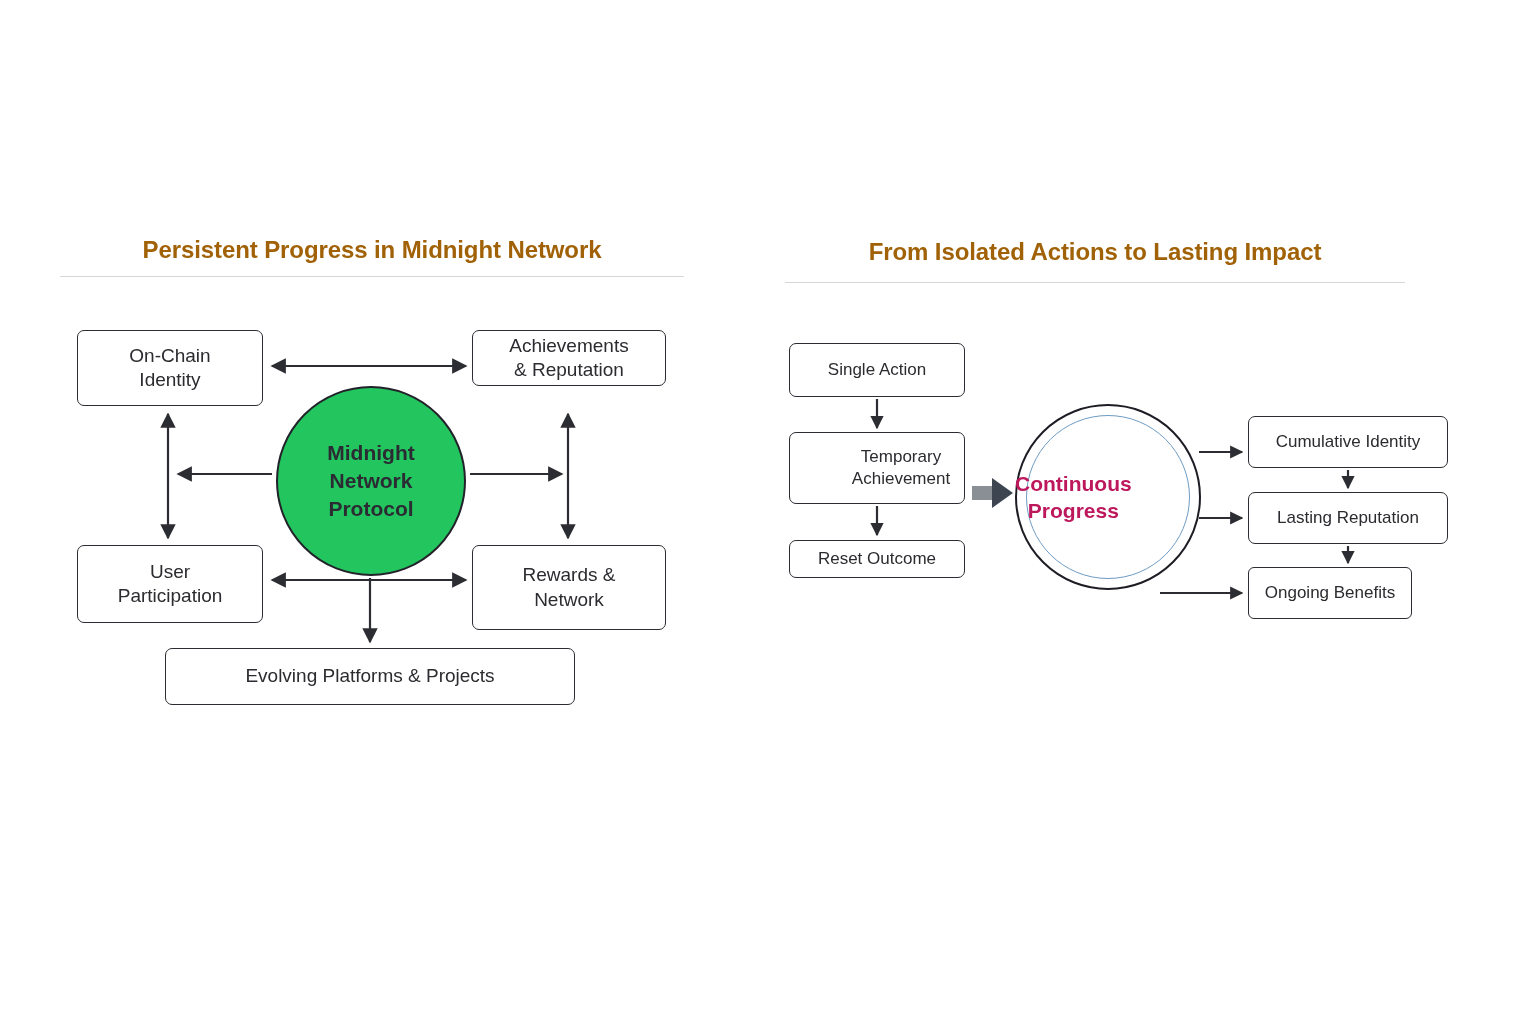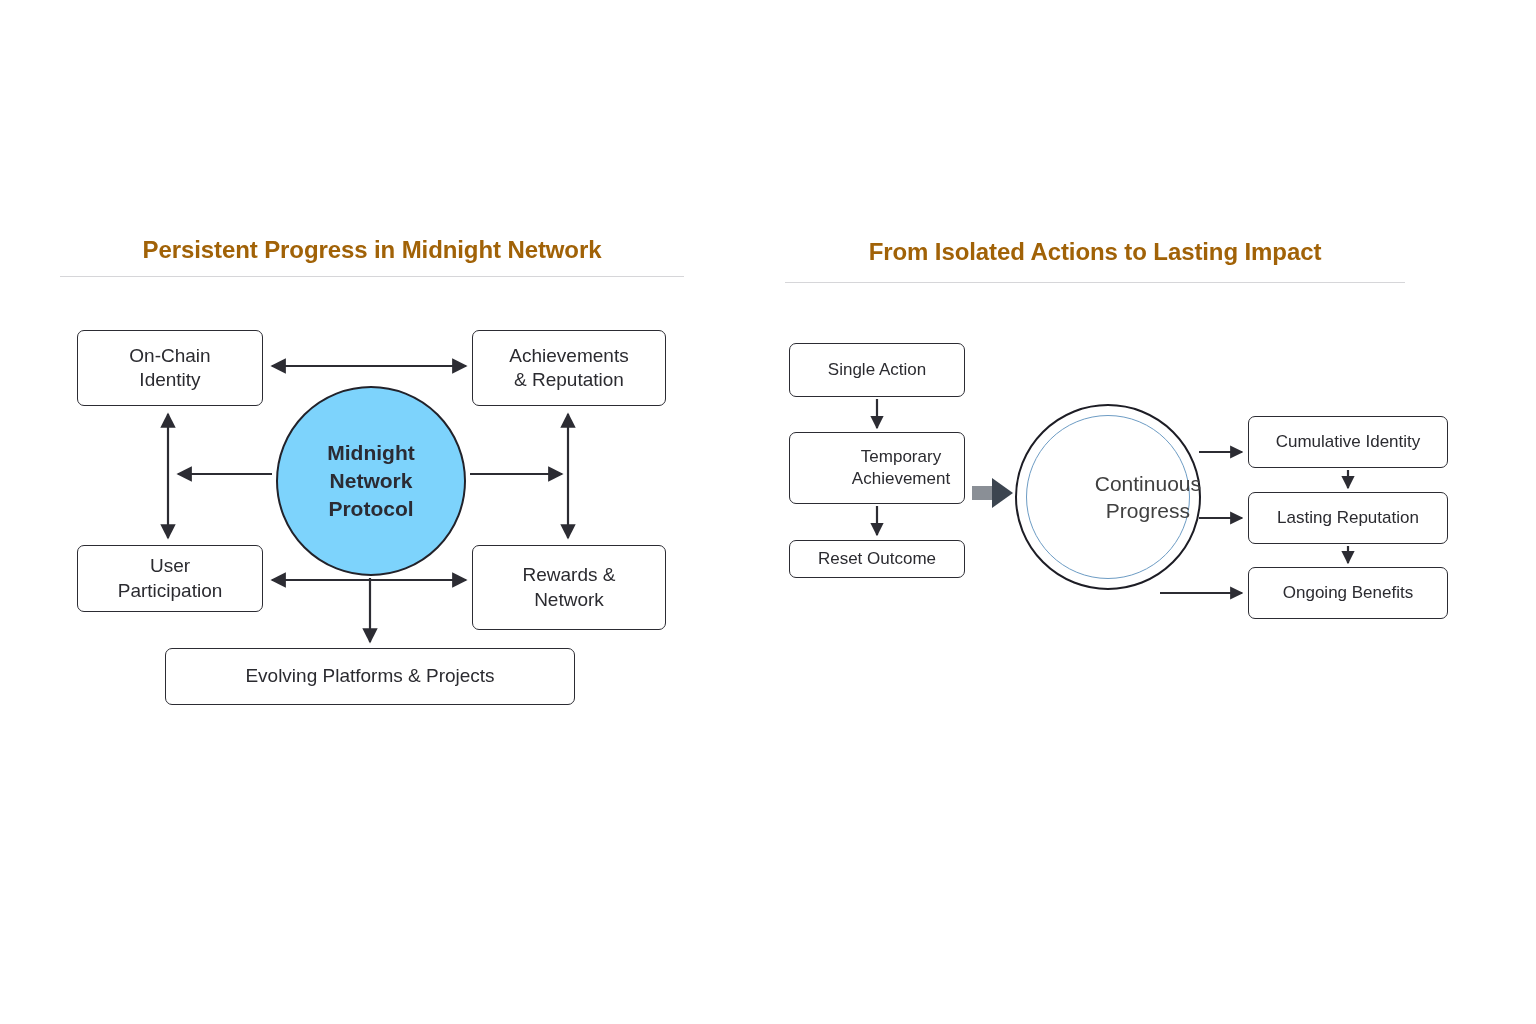--- a/index.html
+++ b/index.html
@@ -55,21 +55,21 @@
   .l-wide { font-size: 19px; }
 
   
   .r-node { font-size: 17px; }
 
   
   .hub-circle {
     position: absolute;
     box-sizing: border-box;
     border-radius: 50%;
-    background: #7dd3fc;
+    background: #22c55e;
     border: 2.4px solid #22222a;
     display: flex;
     align-items: center;
     justify-content: center;
     text-align: center;
     font-size: 21px;
     font-weight: bold;
     line-height: 1.32;
     color: #2b2b33;
   }
@@ -86,26 +86,27 @@
     position: absolute;
     box-sizing: border-box;
     border-radius: 50%;
     border: 1.3px solid #6d9cc4;
     background: transparent;
   }
   .ring-label {
     position: absolute;
     display: flex;
     align-items: center;
-    justify-content: flex-end;
+    justify-content: flex-start;
     text-align: center;
     font-size: 21px;
     line-height: 1.3;
-    color: #404040;
+    color: #be185d;
     white-space: nowrap;
+    font-weight: bold;
   }
 
   
   .arrows {
     position: absolute;
     left: 0; top: 0;
     width: 1536px; height: 1024px;
     pointer-events: none;
   }
 </style>
@@ -117,28 +118,28 @@
   <div class="panel-title" style="left:60px; top:236px; width:624px;">Persistent Progress in Midnight Network</div>
   <div class="title-rule" style="left:60px; top:276px; width:624px;"></div>
 
   <div class="node l-node" style="left:77px; top:330px; width:186px; height:76px;">
     <span class="node-label">
       <span>On-Chain</span><br>
       <span>Identity</span>
     </span>
   </div>
 
-  <div class="node l-node" style="left:472px; top:330px; width:194px; height:76px;">
+  <div class="node l-node" style="left:472px; top:330px; width:194px; height:56px;">
     <span class="node-label">
       <span>Achievements</span><br>
       <span>&amp; Reputation</span>
     </span>
   </div>
 
-  <div class="node l-node" style="left:77px; top:545px; width:186px; height:67px;">
+  <div class="node l-node" style="left:77px; top:545px; width:186px; height:78px;">
     <span class="node-label">
       <span>User</span><br>
       <span>Participation</span>
     </span>
   </div>
 
   <div class="node l-node" style="left:472px; top:545px; width:194px; height:85px;">
     <span class="node-label">
       <span>Rewards &amp;</span><br>
       <span>Network</span>
@@ -188,21 +189,21 @@
   </div>
 
   <div class="node r-node" style="left:1248px; top:416px; width:200px; height:52px;">
     <span class="node-label">Cumulative Identity</span>
   </div>
 
   <div class="node r-node" style="left:1248px; top:492px; width:200px; height:52px;">
     <span class="node-label">Lasting Reputation</span>
   </div>
 
-  <div class="node r-node" style="left:1248px; top:567px; width:200px; height:52px;">
+  <div class="node r-node" style="left:1248px; top:567px; width:164px; height:52px;border-radius:6px;">
     <span class="node-label">Ongoing Benefits</span>
   </div>
 </div>
 
 <svg class="arrows" viewBox="0 0 1536 1024" xmlns="http://www.w3.org/2000/svg">
   <defs>
     <marker id="ah" viewBox="0 0 10 10" refX="9" refY="5" markerWidth="7" markerHeight="7" orient="auto-start-reverse">
       <path d="M 0 0 L 10 5 L 0 10 z" fill="#2c2c33"></path>
     </marker>
     <marker id="ah-sm" viewBox="0 0 10 10" refX="9" refY="5" markerWidth="6" markerHeight="6" orient="auto-start-reverse">

